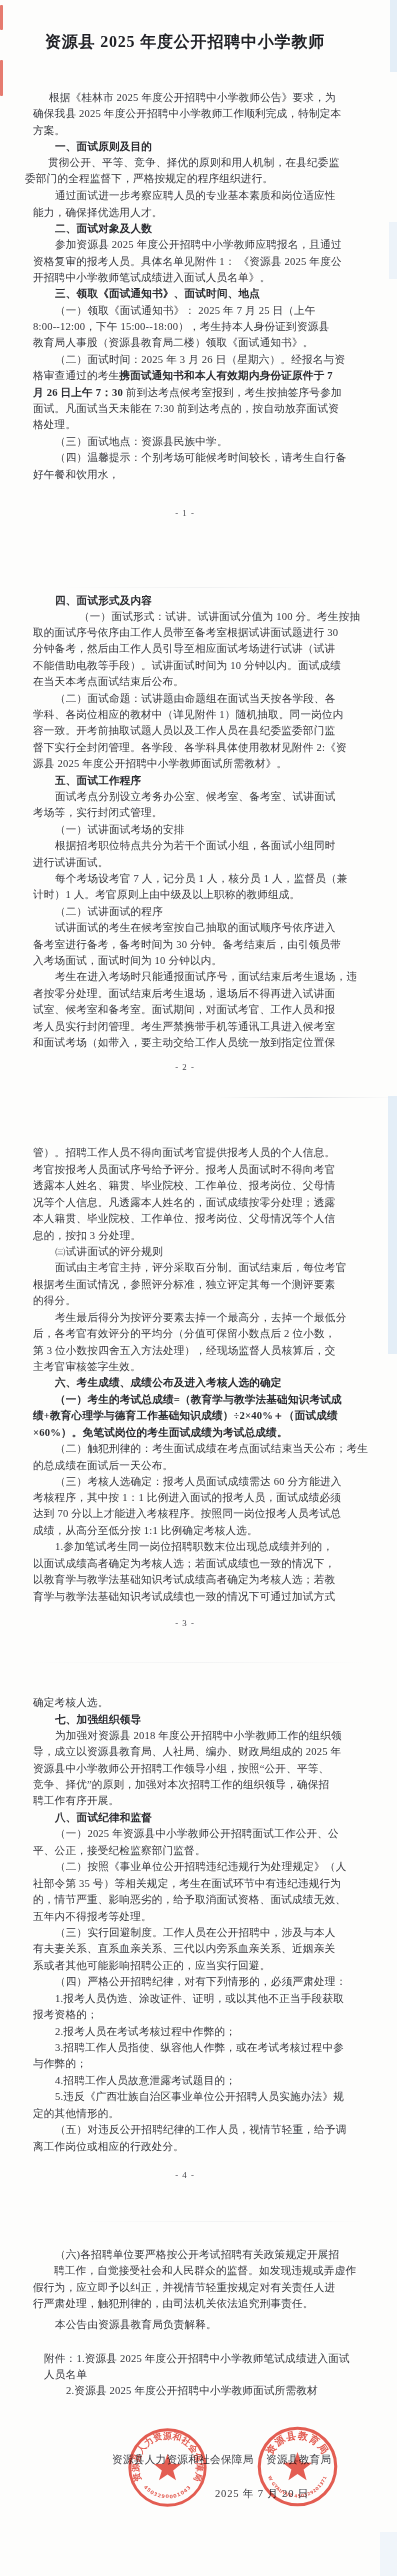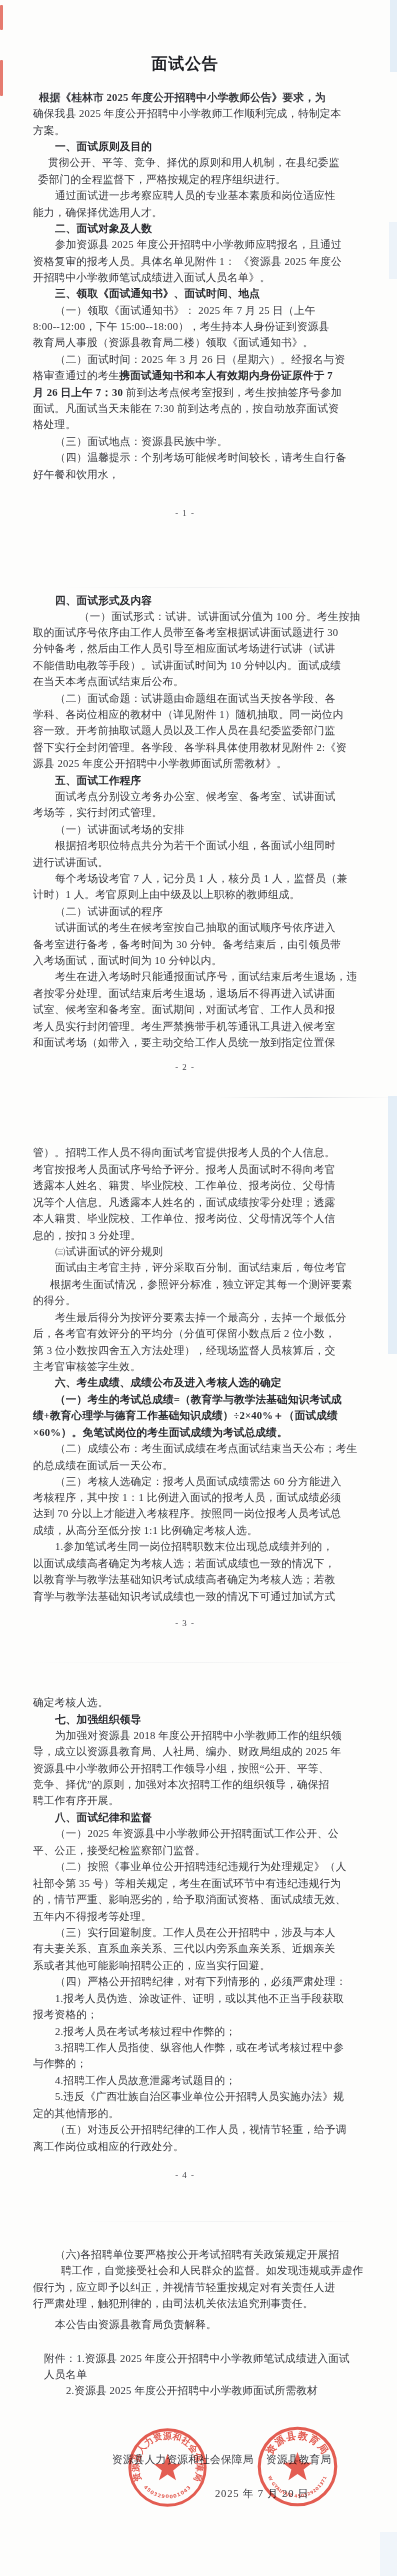--- a/index.html
+++ b/index.html
@@ -33,29 +33,29 @@
   <div class="streak" style="left:390px;top:0;width:7.2px;height:72px;"></div>
   <div class="streak" style="left:389px;top:222px;width:7.7px;height:57px;opacity:.6;"></div>
   <div class="streak" style="left:388px;top:1096px;width:9.3px;height:258px;"></div>
   <div class="streak" style="left:380px;top:2532px;width:17px;height:139px;opacity:.5;"></div>
 
   <div class="pbreak" style="left:62px;top:587px;width:278px;opacity:.35;"></div>
   <div class="pbreak" style="left:216px;top:1097px;width:180px;opacity:.8;"></div>
   <div class="pbreak" style="left:31px;top:1662px;width:335px;opacity:.3;"></div>
   <div class="pbreak" style="left:77px;top:2221px;width:289px;opacity:.32;"></div>
 
-  <div class="title-line" style="top:54px;">面试公告</div>
+  <div class="title-line" style="top:32px;">资源县 2025 年度公开招聘中小学教师</div>
 
   <div id="doc">
-      <div class="ln" style="top: 91px; left: 39px; font-weight: bold;">根据《桂林市 2025 年度公开招聘中小学教师公告》要求，为</div>
+      <div class="ln" style="top: 91px; left: 49px;">根据《桂林市 2025 年度公开招聘中小学教师公告》要求，为</div>
       <div class="ln" style="top: 107px; left: 33px;">确保我县 2025 年度公开招聘中小学教师工作顺利完成，特制定本</div>
       <div class="ln" style="top: 124px; left: 33px;">方案。</div>
       <div class="ln b" style="top: 140px; left: 55px;">一、面试原则及目的</div>
       <div class="ln" style="top: 156px; left: 48px;">贯彻公开、平等、竞争、择优的原则和用人机制，在县纪委监</div>
-      <div class="ln" style="top: 173px; left: 38px;">委部门的全程监督下，严格按规定的程序组织进行。</div>
+      <div class="ln" style="top: 173px; left: 25px; font-family: Liberation Mono, monospace;">委部门的全程监督下，严格按规定的程序组织进行。</div>
       <div class="ln" style="top: 189px; left: 55px;">通过面试进一步考察应聘人员的专业基本素质和岗位适应性</div>
       <div class="ln" style="top: 206px; left: 33px;">能力，确保择优选用人才。</div>
       <div class="ln b" style="top: 222px; left: 55px;">二、面试对象及人数</div>
       <div class="ln" style="top: 238px; left: 55px;">参加资源县 2025 年度公开招聘中小学教师应聘报名，且通过</div>
       <div class="ln" style="top: 255px; left: 33px;">资格复审的报考人员。具体名单见附件 1： 《资源县 2025 年度公</div>
       <div class="ln" style="top: 271px; left: 33px;">开招聘中小学教师笔试成绩进入面试人员名单》。</div>
       <div class="ln b" style="top: 287px; left: 55px;">三、领取《面试通知书》、面试时间、地点</div>
       <div class="ln" style="top: 304px; left: 55px;">（一）领取《面试通知书》： 2025 年 7 月 25 日（上午</div>
       <div class="ln" style="top: 320px; left: 33px;">8:00--12:00，下午 15:00--18:00），考生持本人身份证到资源县</div>
       <div class="ln" style="top: 336px; left: 33px;">教育局人事股（资源县教育局二楼）领取《面试通知书》。</div>
@@ -98,31 +98,31 @@
       <div class="ln" style="top: 1036px; left: 33px;">和面试考场（如带入，要主动交给工作人员统一放到指定位置保</div>
       <div class="ln c pn" style="top: 1061px; left: 33px; width: 304px;">- 2 -</div>
       <div class="ln" style="top: 1146px; left: 33px;">管）。招聘工作人员不得向面试考官提供报考人员的个人信息。</div>
       <div class="ln" style="top: 1163px; left: 33px;">考官按报考人员面试序号给予评分。报考人员面试时不得向考官</div>
       <div class="ln" style="top: 1179px; left: 33px;">透露本人姓名、籍贯、毕业院校、工作单位、报考岗位、父母情</div>
       <div class="ln" style="top: 1196px; left: 33px;">况等个人信息。凡透露本人姓名的，面试成绩按零分处理；透露</div>
       <div class="ln" style="top: 1212px; left: 33px;">本人籍贯、毕业院校、工作单位、报考岗位、父母情况等个人信</div>
       <div class="ln" style="top: 1229px; left: 33px;">息的，按扣 3 分处理。</div>
       <div class="ln" style="top: 1245px; left: 55px;">㈢试讲面试的评分规则</div>
       <div class="ln" style="top: 1261px; left: 55px;">面试由主考官主持，评分采取百分制。面试结束后，每位考官</div>
-      <div class="ln" style="top: 1278px; left: 33px; margin-left: 17px;">根据考生面试情况，参照评分标准，独立评定其每一个测评要素</div>
+      <div class="ln" style="top: 1278px; left: 33px;">根据考生面试情况，参照评分标准，独立评定其每一个测评要素</div>
       <div class="ln" style="top: 1294px; left: 33px;">的得分。</div>
       <div class="ln" style="top: 1311px; left: 55px;">考生最后得分为按评分要素去掉一个最高分，去掉一个最低分</div>
       <div class="ln" style="top: 1327px; left: 33px;">后，各考官有效评分的平均分（分值可保留小数点后 2 位小数，</div>
       <div class="ln" style="top: 1344px; left: 33px;">第 3 位小数按四舍五入方法处理），经现场监督人员核算后，交</div>
       <div class="ln" style="top: 1360px; left: 33px;">主考官审核签字生效。</div>
       <div class="ln b" style="top: 1376px; left: 55px;">六、考生成绩、成绩公布及进入考核人选的确定</div>
       <div class="ln b" style="top: 1393px; left: 55px;">（一）考生的考试总成绩=（教育学与教学法基础知识考试成</div>
       <div class="ln b" style="top: 1409px; left: 33px;">绩+教育心理学与德育工作基础知识成绩）÷2×40%＋（面试成绩</div>
       <div class="ln b" style="top: 1426px; left: 33px;">×60%）。免笔试岗位的考生面试成绩为考试总成绩。</div>
-      <div class="ln" style="top: 1442px; left: 55px;">（二）成绩公布：考生面试成绩在考点面试结束当天公布；考生</div>
+      <div class="ln" style="top: 1442px; left: 55px;">（二）触犯刑律的：考生面试成绩在考点面试结束当天公布；考生</div>
       <div class="ln" style="top: 1459px; left: 33px;">的总成绩在面试后一天公布。</div>
       <div class="ln" style="top: 1475px; left: 55px;">（三）考核人选确定：报考人员面试成绩需达 60 分方能进入</div>
       <div class="ln" style="top: 1491px; left: 33px;">考核程序，其中按 1：1 比例进入面试的报考人员，面试成绩必须</div>
       <div class="ln" style="top: 1507px; left: 33px;">达到 70 分以上才能进入考核程序。按照同一岗位报考人员考试总</div>
       <div class="ln" style="top: 1524px; left: 33px;">成绩，从高分至低分按 1:1 比例确定考核人选。</div>
       <div class="ln" style="top: 1540px; left: 55px;">1.参加笔试考生同一岗位招聘职数末位出现总成绩并列的，</div>
       <div class="ln" style="top: 1557px; left: 33px;">以面试成绩高者确定为考核人选；若面试成绩也一致的情况下，</div>
       <div class="ln" style="top: 1573px; left: 33px;">以教育学与教学法基础知识考试成绩高者确定为考核人选；若教</div>
       <div class="ln" style="top: 1590px; left: 33px;">育学与教学法基础知识考试成绩也一致的情况下可通过加试方式</div>
       <div class="ln c pn" style="top: 1617px; left: 33px; width: 304px;">- 3 -</div>
@@ -149,21 +149,21 @@
       <div class="ln" style="top: 2025px; left: 55px;">2.报考人员在考试考核过程中作弊的；</div>
       <div class="ln" style="top: 2041px; left: 55px;">3.招聘工作人员指使、纵容他人作弊，或在考试考核过程中参</div>
       <div class="ln" style="top: 2057px; left: 33px;">与作弊的；</div>
       <div class="ln" style="top: 2074px; left: 55px;">4.招聘工作人员故意泄露考试题目的；</div>
       <div class="ln" style="top: 2090px; left: 55px;">5.违反《广西壮族自治区事业单位公开招聘人员实施办法》规</div>
       <div class="ln" style="top: 2107px; left: 33px;">定的其他情形的。</div>
       <div class="ln" style="top: 2123px; left: 55px;">（五）对违反公开招聘纪律的工作人员，视情节轻重，给予调</div>
       <div class="ln" style="top: 2140px; left: 33px;">离工作岗位或相应的行政处分。</div>
       <div class="ln c pn" style="top: 2169px; left: 33px; width: 304px;">- 4 -</div>
       <div class="ln" style="top: 2248px; left: 55px;">（六)各招聘单位要严格按公开考试招聘有关政策规定开展招</div>
-      <div class="ln" style="top: 2264px; left: 33px; padding-left: 28px;">聘工作，自觉接受社会和人民群众的监督。如发现违规或弄虚作</div>
+      <div class="ln" style="top: 2264px; left: 26px; padding-left: 28px;">聘工作，自觉接受社会和人民群众的监督。如发现违规或弄虚作</div>
       <div class="ln" style="top: 2281px; left: 33px;">假行为，应立即予以纠正，并视情节轻重按规定对有关责任人进</div>
       <div class="ln" style="top: 2297px; left: 33px;">行严肃处理，触犯刑律的，由司法机关依法追究刑事责任。</div>
       <div class="ln" style="top: 2318px; left: 55px;">本公告由资源县教育局负责解释。</div>
       <div class="ln" style="top: 2352px; left: 44px;">附件：1.资源县 2025 年度公开招聘中小学教师笔试成绩进入面试</div>
       <div class="ln" style="top: 2368px; left: 44px;">人员名单</div>
       <div class="ln" style="top: 2384px; left: 66px;">2.资源县 2025 年度公开招聘中小学教师面试所需教材</div>
     </div>
 
   <span class="sig" style="left:112px;top:2453px;">资源县人力资源和社会保障局</span>
   <span class="sig" style="left:266px;top:2453px;">资源县教育局</span>

